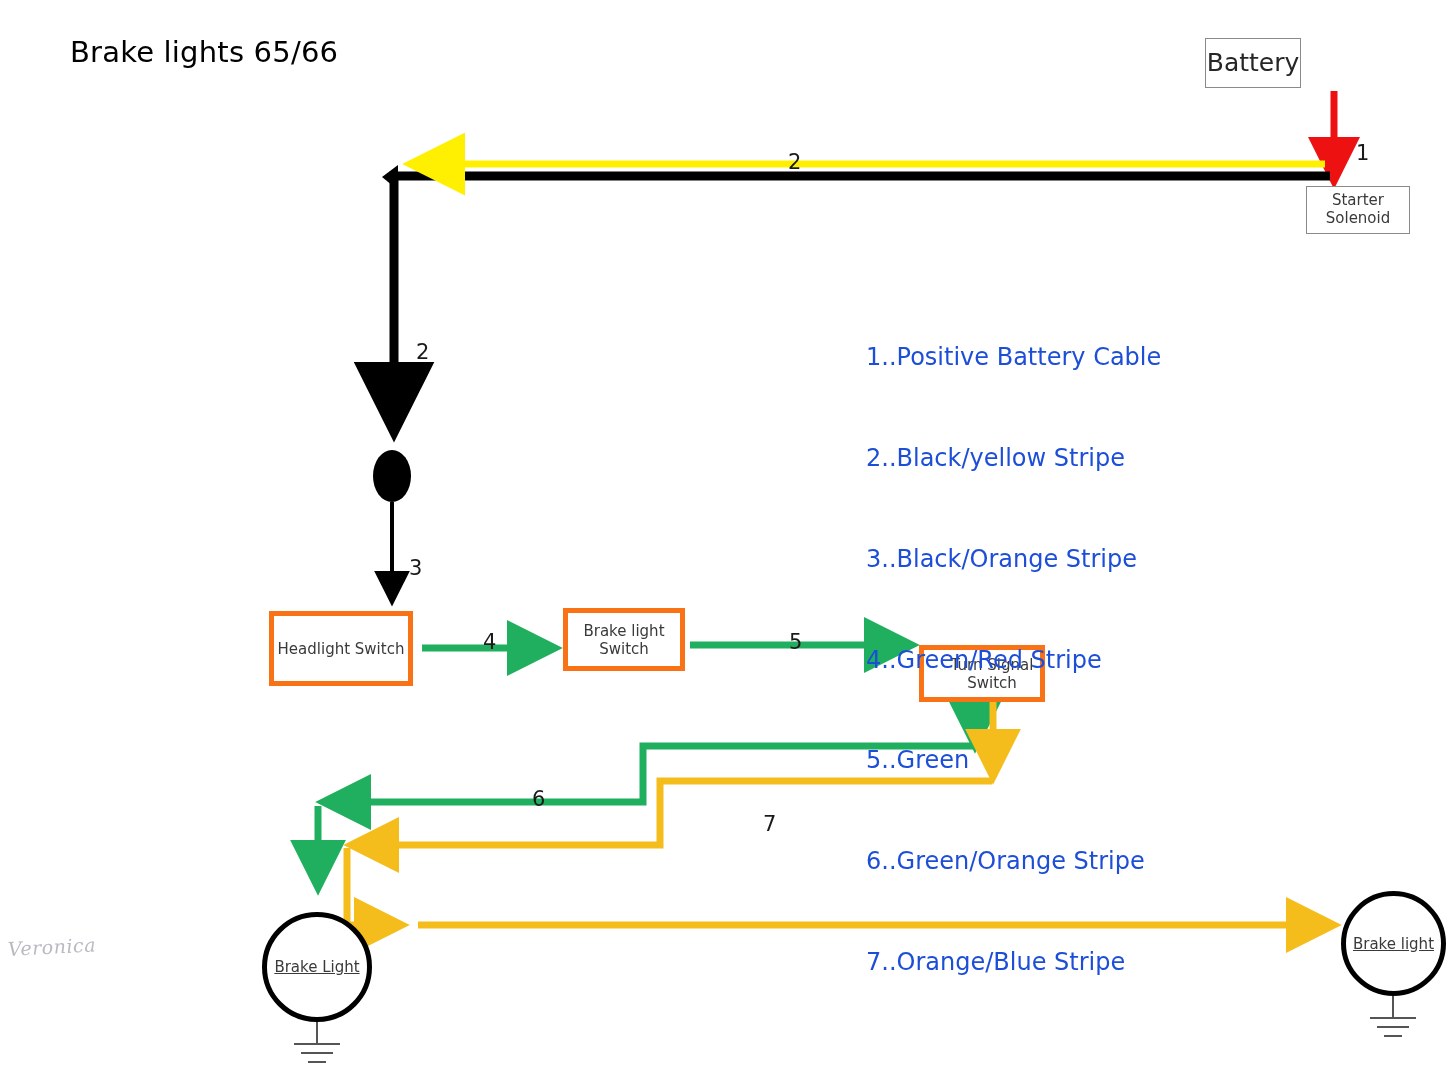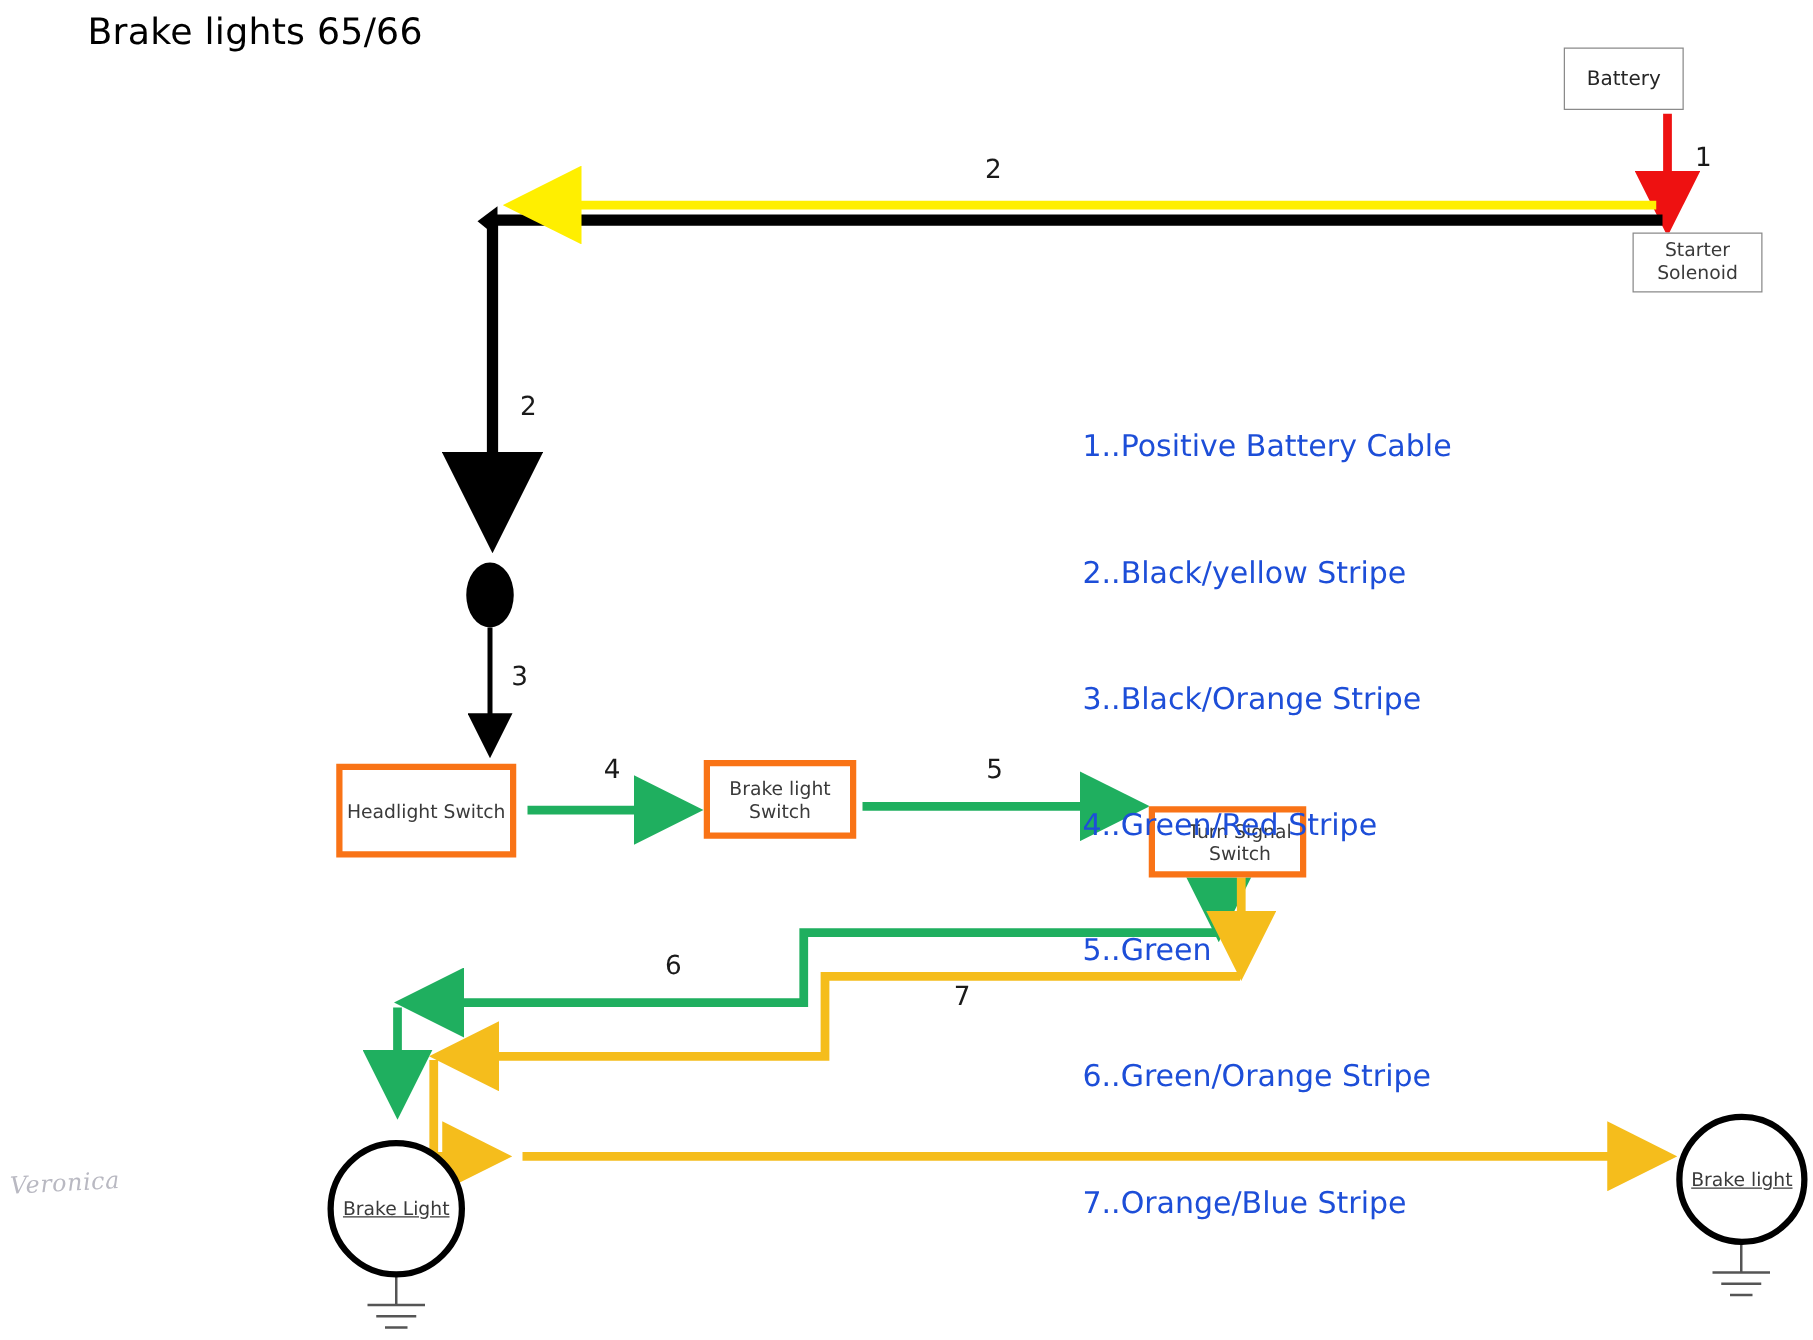--- a/index.html
+++ b/index.html
@@ -22,20 +22,21 @@
     left: 0;
     top: 0;
     width: 1450px;
     height: 1072px;
   }
 
   .lbl {
     position: absolute;
     color: #000000;
     white-space: pre;
+    margin-top: 27px;
   }
 
   #page-title {
     left: 70px;
     top: 8px;
     font-size: 29px;
     letter-spacing: 0.2px;
   }
 
   .wire-num {
@@ -50,22 +51,22 @@
     background: #ffffff;
     box-sizing: border-box;
     display: flex;
     align-items: center;
     justify-content: center;
     text-align: center;
     color: #3a3a3a;
     line-height: 1.18;
   }
   #battery-box {
-    left: 1251px; top: 38px; width: 96px; height: 50px;
-    font-size: 16px; color: #262626;
+    left: 1205px; top: 38px; width: 96px; height: 50px;
+    font-size: 25px; color: #262626;
   }
   #starter-solenoid-box {
     left: 1306px; top: 186px; width: 104px; height: 48px;
     font-size: 15px;
     justify-content: flex-end;
   }
 
   
   .switch-box {
     position: absolute;

